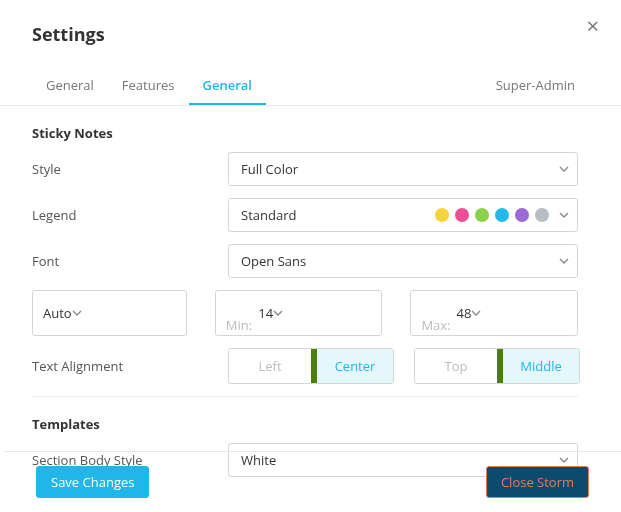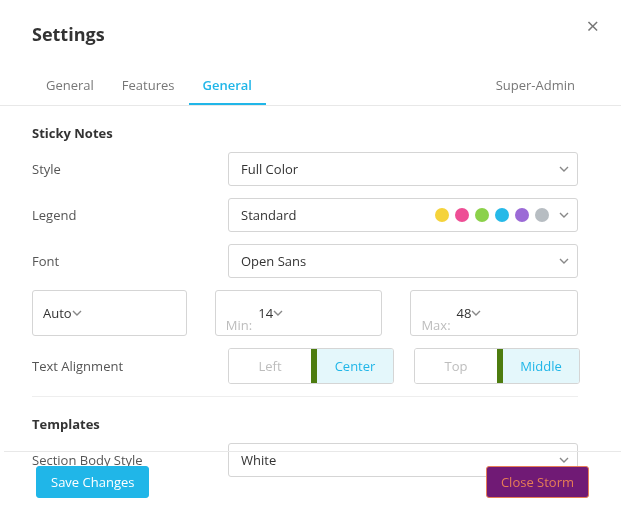--- a/index.html
+++ b/index.html
@@ -181,21 +181,21 @@
     align-items: center;
     justify-content: center;
     cursor: pointer;
   }
   .btn-primary {
     background: #20b6e8;
     color: #fff;
     border: 1px solid #20b6e8;
   }
   .btn-outline {
-    background: #701a75;
+    background: #0c4a6e;
     color: #e77d56;
     border: 1px solid #e77d56;
     margin-left: auto;
   }
   svg.chev { width: 10px; height: 10px; }
 </style>
 </head>
 <body>
 
 <div class="modal">

